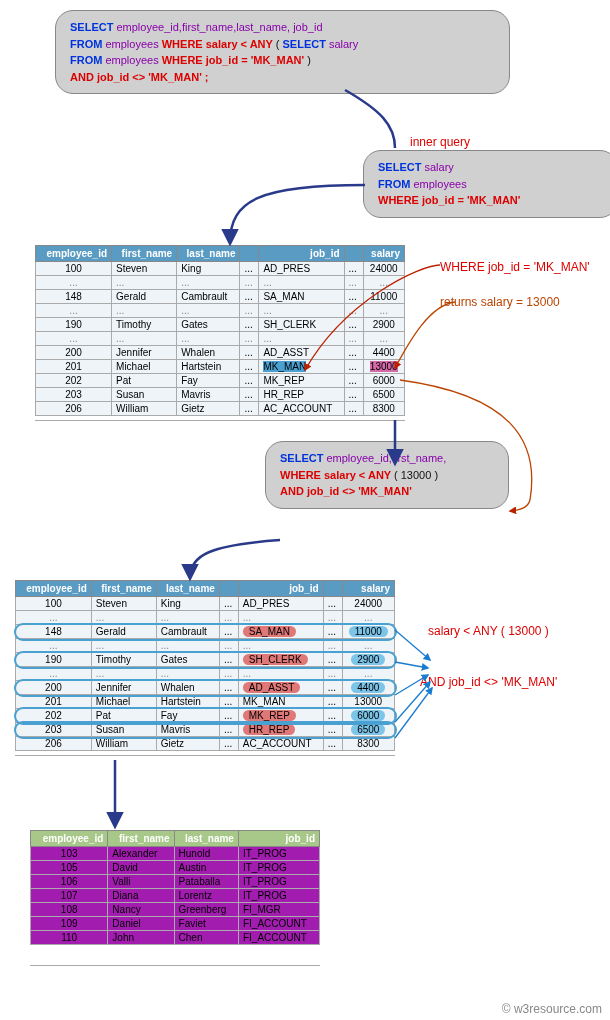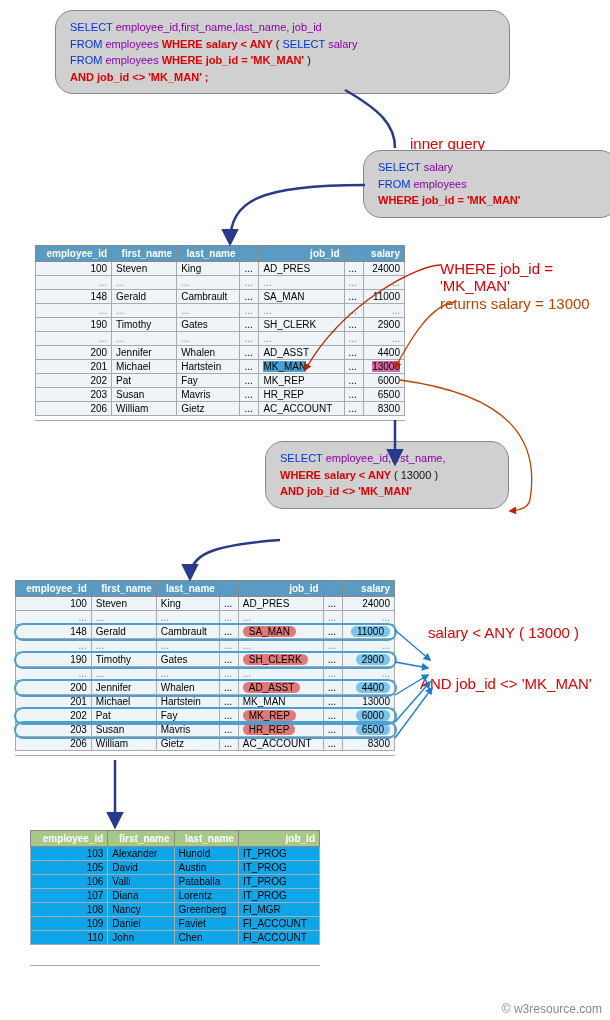--- a/index.html
+++ b/index.html
@@ -1,29 +1,29 @@
 <!DOCTYPE html>
 <html><head>
 <meta charset="utf-8">
 <style>
 *{box-sizing:border-box;margin:0;padding:0}
 body{font-family:Arial,sans-serif;font-size:11px;background:#fff;width:610px;height:1020px;position:relative;overflow:hidden}
 .block{position:absolute;background:#d0d0d0;border:1px solid #888;border-radius:18px;padding:8px 14px;line-height:1.5}
-.kw-blue{color:#0033dd;font-weight:normal}
+.kw-blue{color:#0033dd;font-weight:bold}
 .kw-red{color:#dd0000;font-weight:bold}
 .kw-purple{color:#8800aa}
 .kw-black{color:#111}
-.label{position:absolute;color:#dd0000;font-size:15px}
+.label{position:absolute;color:#dd0000;font-size:12px}
 .tbl{position:absolute;border-collapse:collapse;font-size:10px}
 .tbl th{background:#5a9bc4;color:#fff;border:1px solid #888;padding:2px 4px;text-align:right;font-weight:bold}
 .tbl td{border:1px solid #aaa;padding:1px 4px;background:#eef4f8}
-.tbl .num{text-align:right}
+.tbl .num{text-align:center}
 .tbl .dots td{color:#888}
 .tbl3 th{background:#a8c88a}
-.tbl3 td{background:#0ea5e9}
+.tbl3 td{background:#a21caf}
 .hl-blue{background:#4aa0d0;color:#000}
 .hl-pink{background:#d66aa8;color:#000}
 .pill-red{background:#e07878;border-radius:10px;padding:0 6px;display:inline-block}
 .pill-blue{background:#7cc4e8;border-radius:10px;padding:0 6px;display:inline-block}
 .row-ring{outline:2px solid #4aa0d0;border-radius:10px}
 .torn{position:absolute;height:6px;background:repeating-linear-gradient(90deg,#fff 0 3px,transparent 3px 5px);border-top:1px solid #aaa}
 svg.arrows{position:absolute;top:0;left:0;width:610px;height:1020px;pointer-events:none}
 .footer{position:absolute;right:8px;bottom:4px;color:#888;font-size:12px}
 </style>
 </head>

